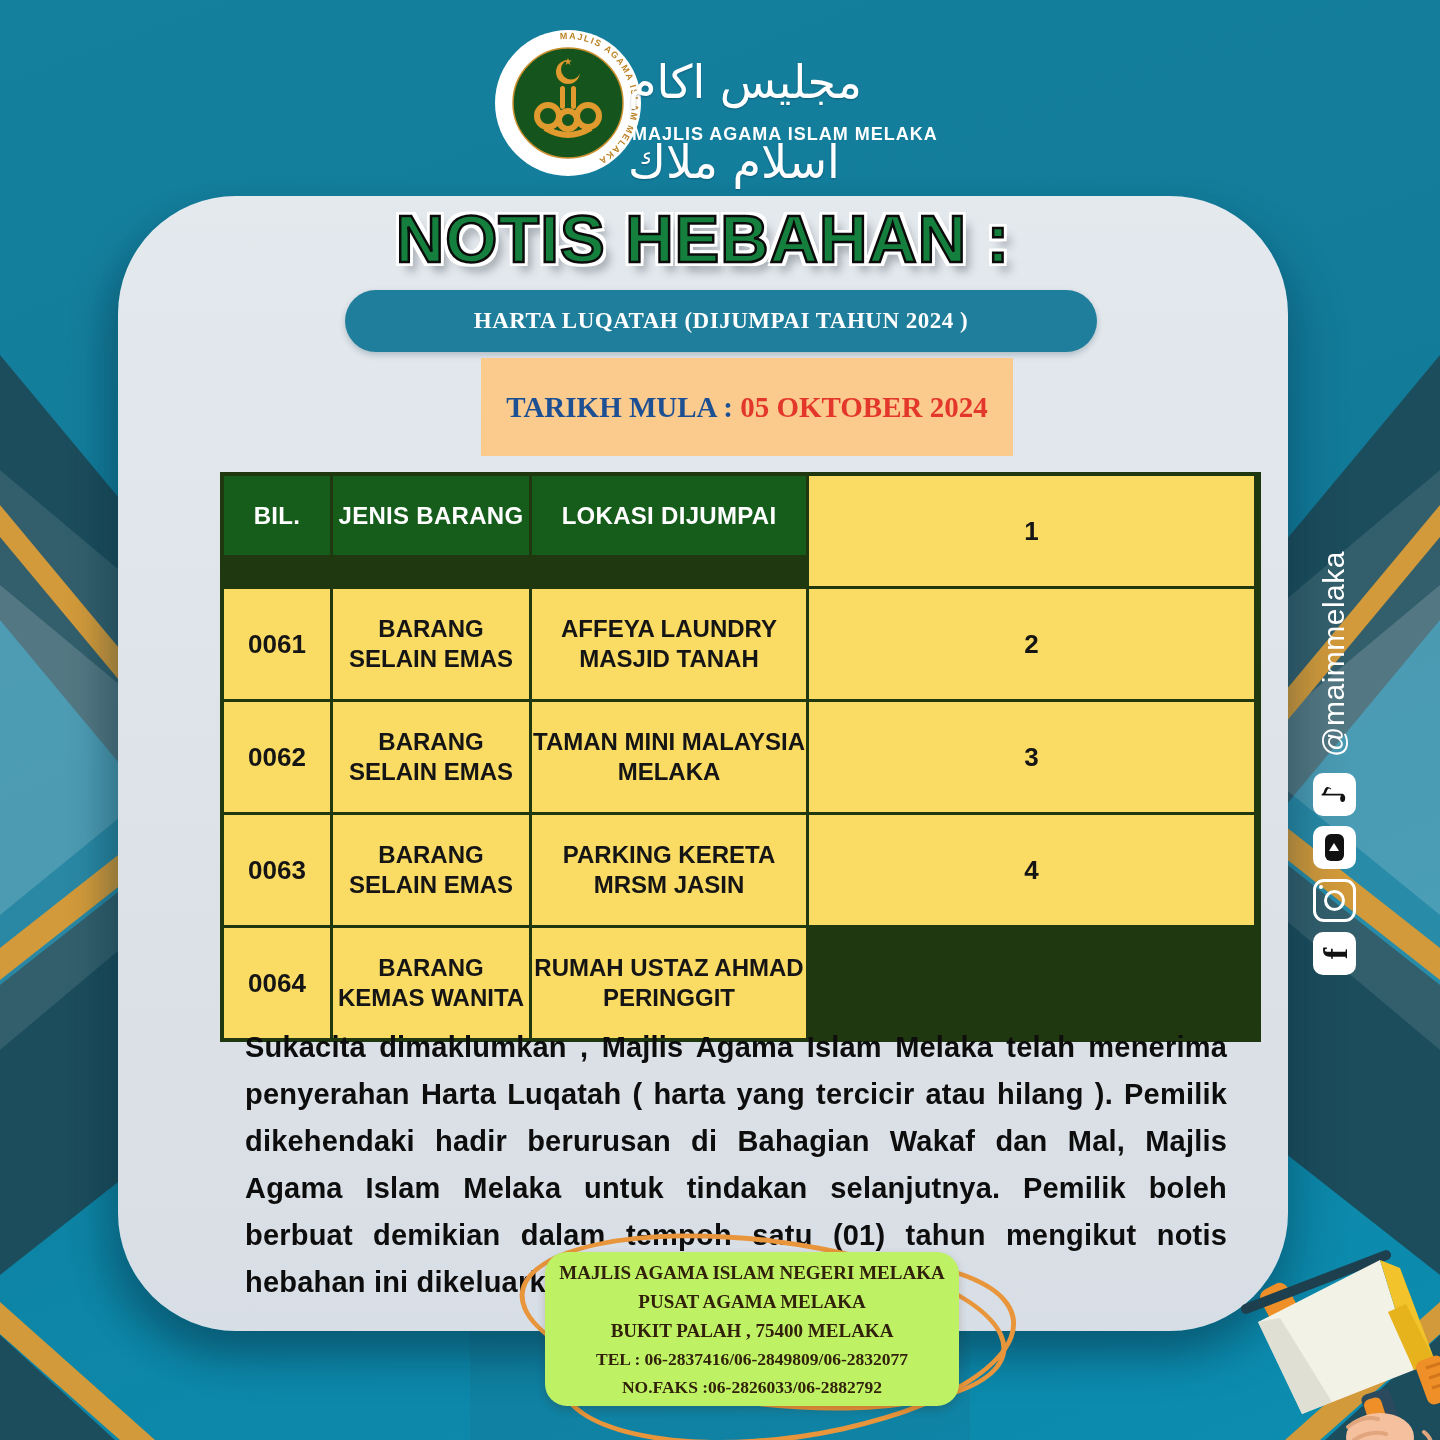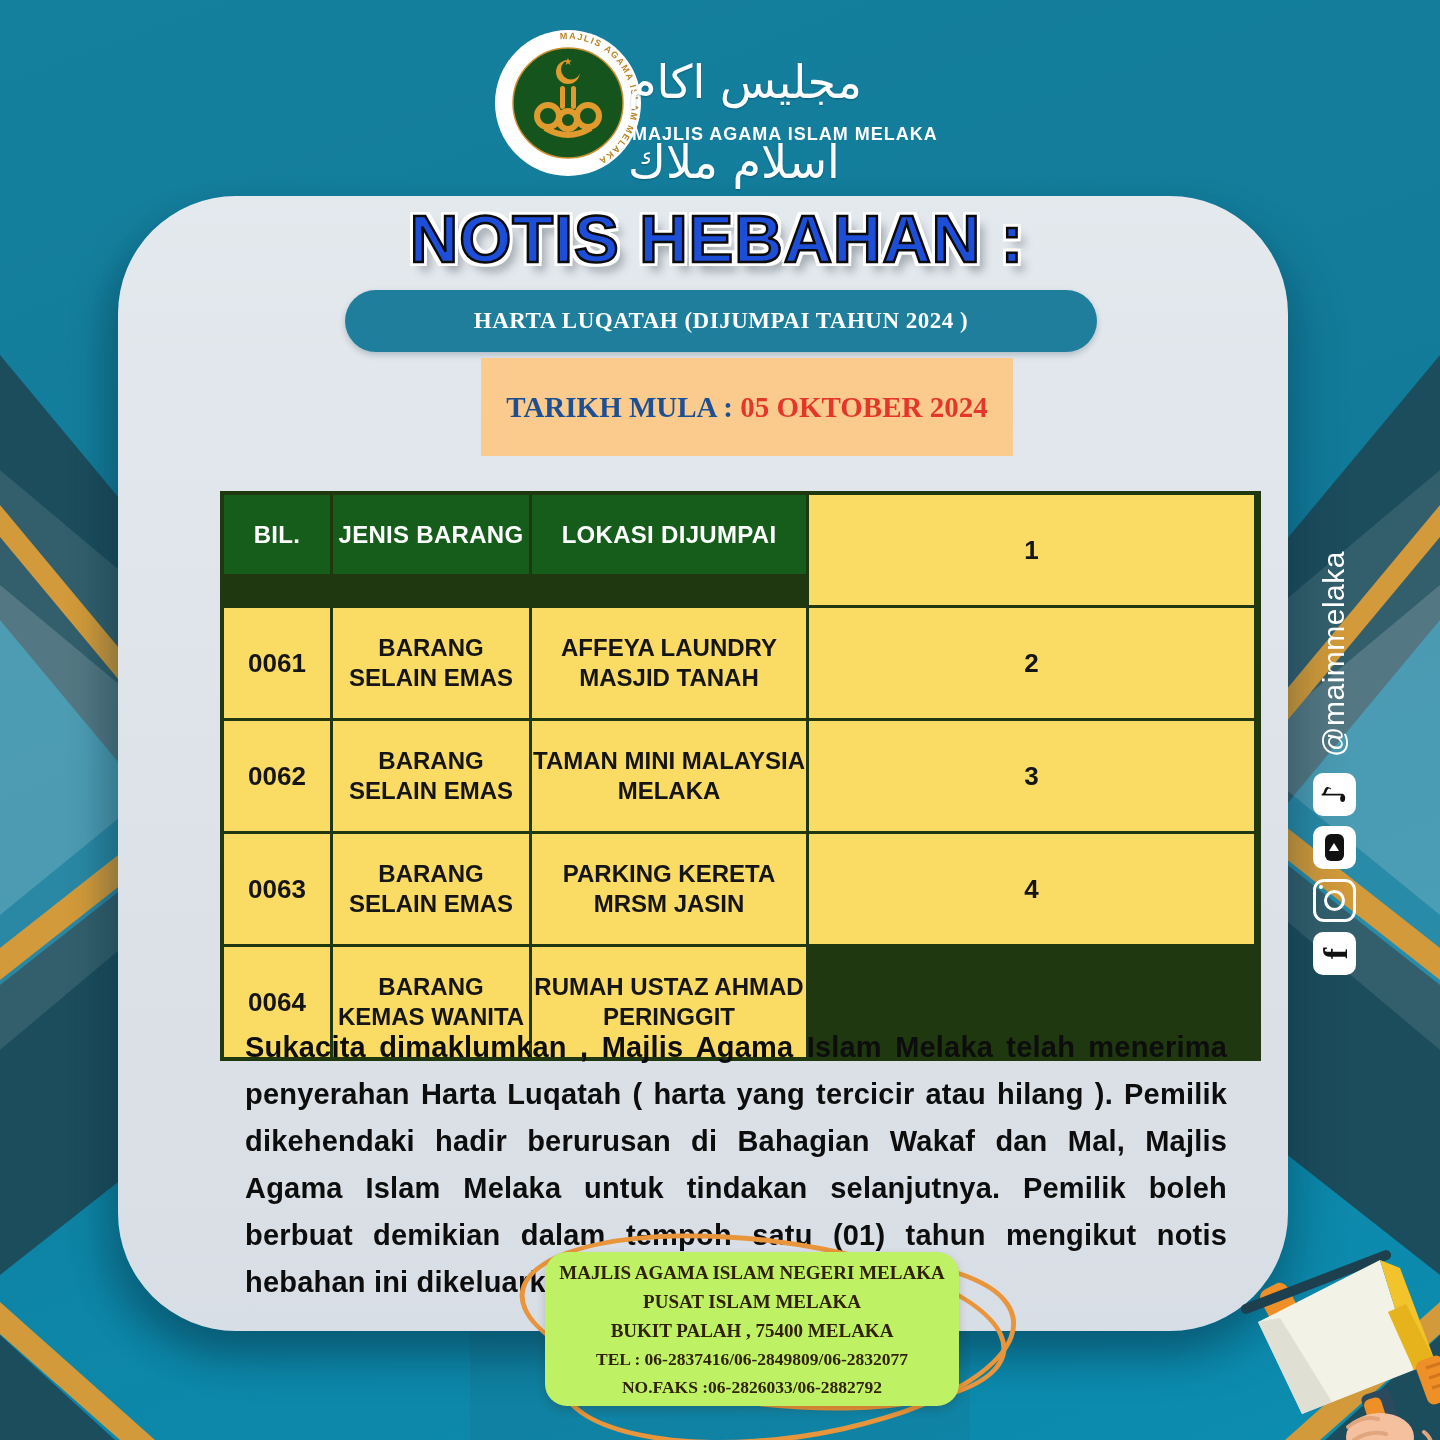--- a/index.html
+++ b/index.html
@@ -26,35 +26,35 @@
   
   .logo{left:493px;top:28px;width:150px;height:150px;z-index:3;}
   .jawi{left:628px;top:42px;width:290px;height:80px;z-index:3;color:#fff;
         font-family:"DejaVu Sans",sans-serif;font-size:46px;line-height:80px;direction:rtl;text-align:left;
         text-shadow:0 1px 2px rgba(0,40,60,.35);}
   .orgname{left:632px;top:124px;z-index:3;color:#fff;font-weight:700;font-size:18px;letter-spacing:1px;}
   
   .card{left:118px;top:196px;width:1170px;height:1135px;border-radius:118px;z-index:2;
         background:linear-gradient(180deg,#e4e9ee 0%,#dde2e8 60%,#d8dee5 100%);
         box-shadow:-16px 22px 34px rgba(8,45,62,.30),16px 26px 44px rgba(8,45,62,.25);}
-  .title{left:152px;top:200px;width:1130px;z-index:3;text-align:center;
-         font-size:67px;font-weight:700;color:#1d4ed8;letter-spacing:1px;
+  .title{left:138px;top:200px;width:1130px;z-index:3;text-align:center;
+         font-size:67px;font-weight:700;color:#15803d;letter-spacing:1px;
          -webkit-text-stroke:2.5px #0b0b0b;
          text-shadow:-4px -4px 0 #fff,4px -4px 0 #fff,-4px 4px 0 #fff,4px 4px 0 #fff,
                      0 -4px 0 #fff,0 4px 0 #fff,-4px 0 0 #fff,4px 0 0 #fff,7px 9px 10px rgba(60,70,80,.45);}
   .pill{left:345px;top:290px;width:752px;height:62px;z-index:3;background:#1e7e9b;border-radius:34px;
         box-shadow:0 3px 6px rgba(20,60,80,.25);display:flex;align-items:center;justify-content:center;
         color:#fff;font-family:"Liberation Serif",serif;font-weight:700;font-size:23px;letter-spacing:.5px;}
   .datebox{left:481px;top:358px;width:532px;height:98px;z-index:3;background:#fbca8d;
            display:flex;flex-direction:column;align-items:center;justify-content:center;
            font-family:"Liberation Serif",serif;font-weight:700;font-size:29px;line-height:45px;}
   .datebox .lbl{color:#1d4f93;}
   .datebox .val{color:#e3372c;}
   
-  .tbl{left:220px;top:491px;width:1033px;z-index:3;border:4px solid #20380f;
+  .tbl{left:220px;top:472px;width:1033px;z-index:3;border:4px solid #20380f;
        display:grid;grid-template-columns:106px 196px 274px 445px;background:#20380f;grid-gap:3px;}
   .tbl .cell{background:#fadb63;display:flex;align-items:center;justify-content:center;
              text-align:center;color:#151515;font-weight:700;font-size:24px;line-height:1.25;}
   .tbl .hcell{background:#165d1c;color:#fff;height:79px;font-size:24px;letter-spacing:.3px;}
   .tbl .dcell{height:110px;}
   .tbl .num{font-size:26px;}
   .jenis-inner{max-width:205px;display:inline-block;}
   
   .para{left:245px;top:1024px;width:982px;z-index:3;color:#0d0d0d;font-weight:700;
         font-size:29px;line-height:47px;text-align:justify;letter-spacing:.2px;}
@@ -176,21 +176,21 @@
     </div>
   <div class="cell dcell">RUMAH USTAZ AHMAD PERINGGIT</div>
 </div>
 
 <div class="abs para">Sukacita dimaklumkan , Majlis Agama Islam Melaka telah menerima penyerahan Harta Luqatah ( harta yang tercicir atau hilang ). Pemilik dikehendaki hadir berurusan di Bahagian Wakaf dan Mal, Majlis Agama Islam Melaka untuk tindakan selanjutnya. Pemilik boleh berbuat demikian dalam tempoh satu (01) tahun mengikut notis hebahan ini dikeluarkan.</div>
 
 <div class="abs ell ell1"></div>
 <div class="abs ell ell2"></div>
 <div class="abs addrbox">
   <div class="a1">MAJLIS AGAMA ISLAM NEGERI MELAKA</div>
-  <div class="a1">PUSAT ISLAM MELAKA</div>
+  <div class="a1">PUSAT AGAMA MELAKA</div>
   <div class="a1">BUKIT PALAH , 75400 MELAKA</div>
   <div class="a2">TEL : 06-2837416/06-2849809/06-2832077</div>
   <div class="a2">NO.FAKS :06-2826033/06-2882792</div>
 </div>
 
 <div class="abs social">
   <div class="sq">
       <span class="fb-f">f</span>
     </div>
   <div class="sq outline">

